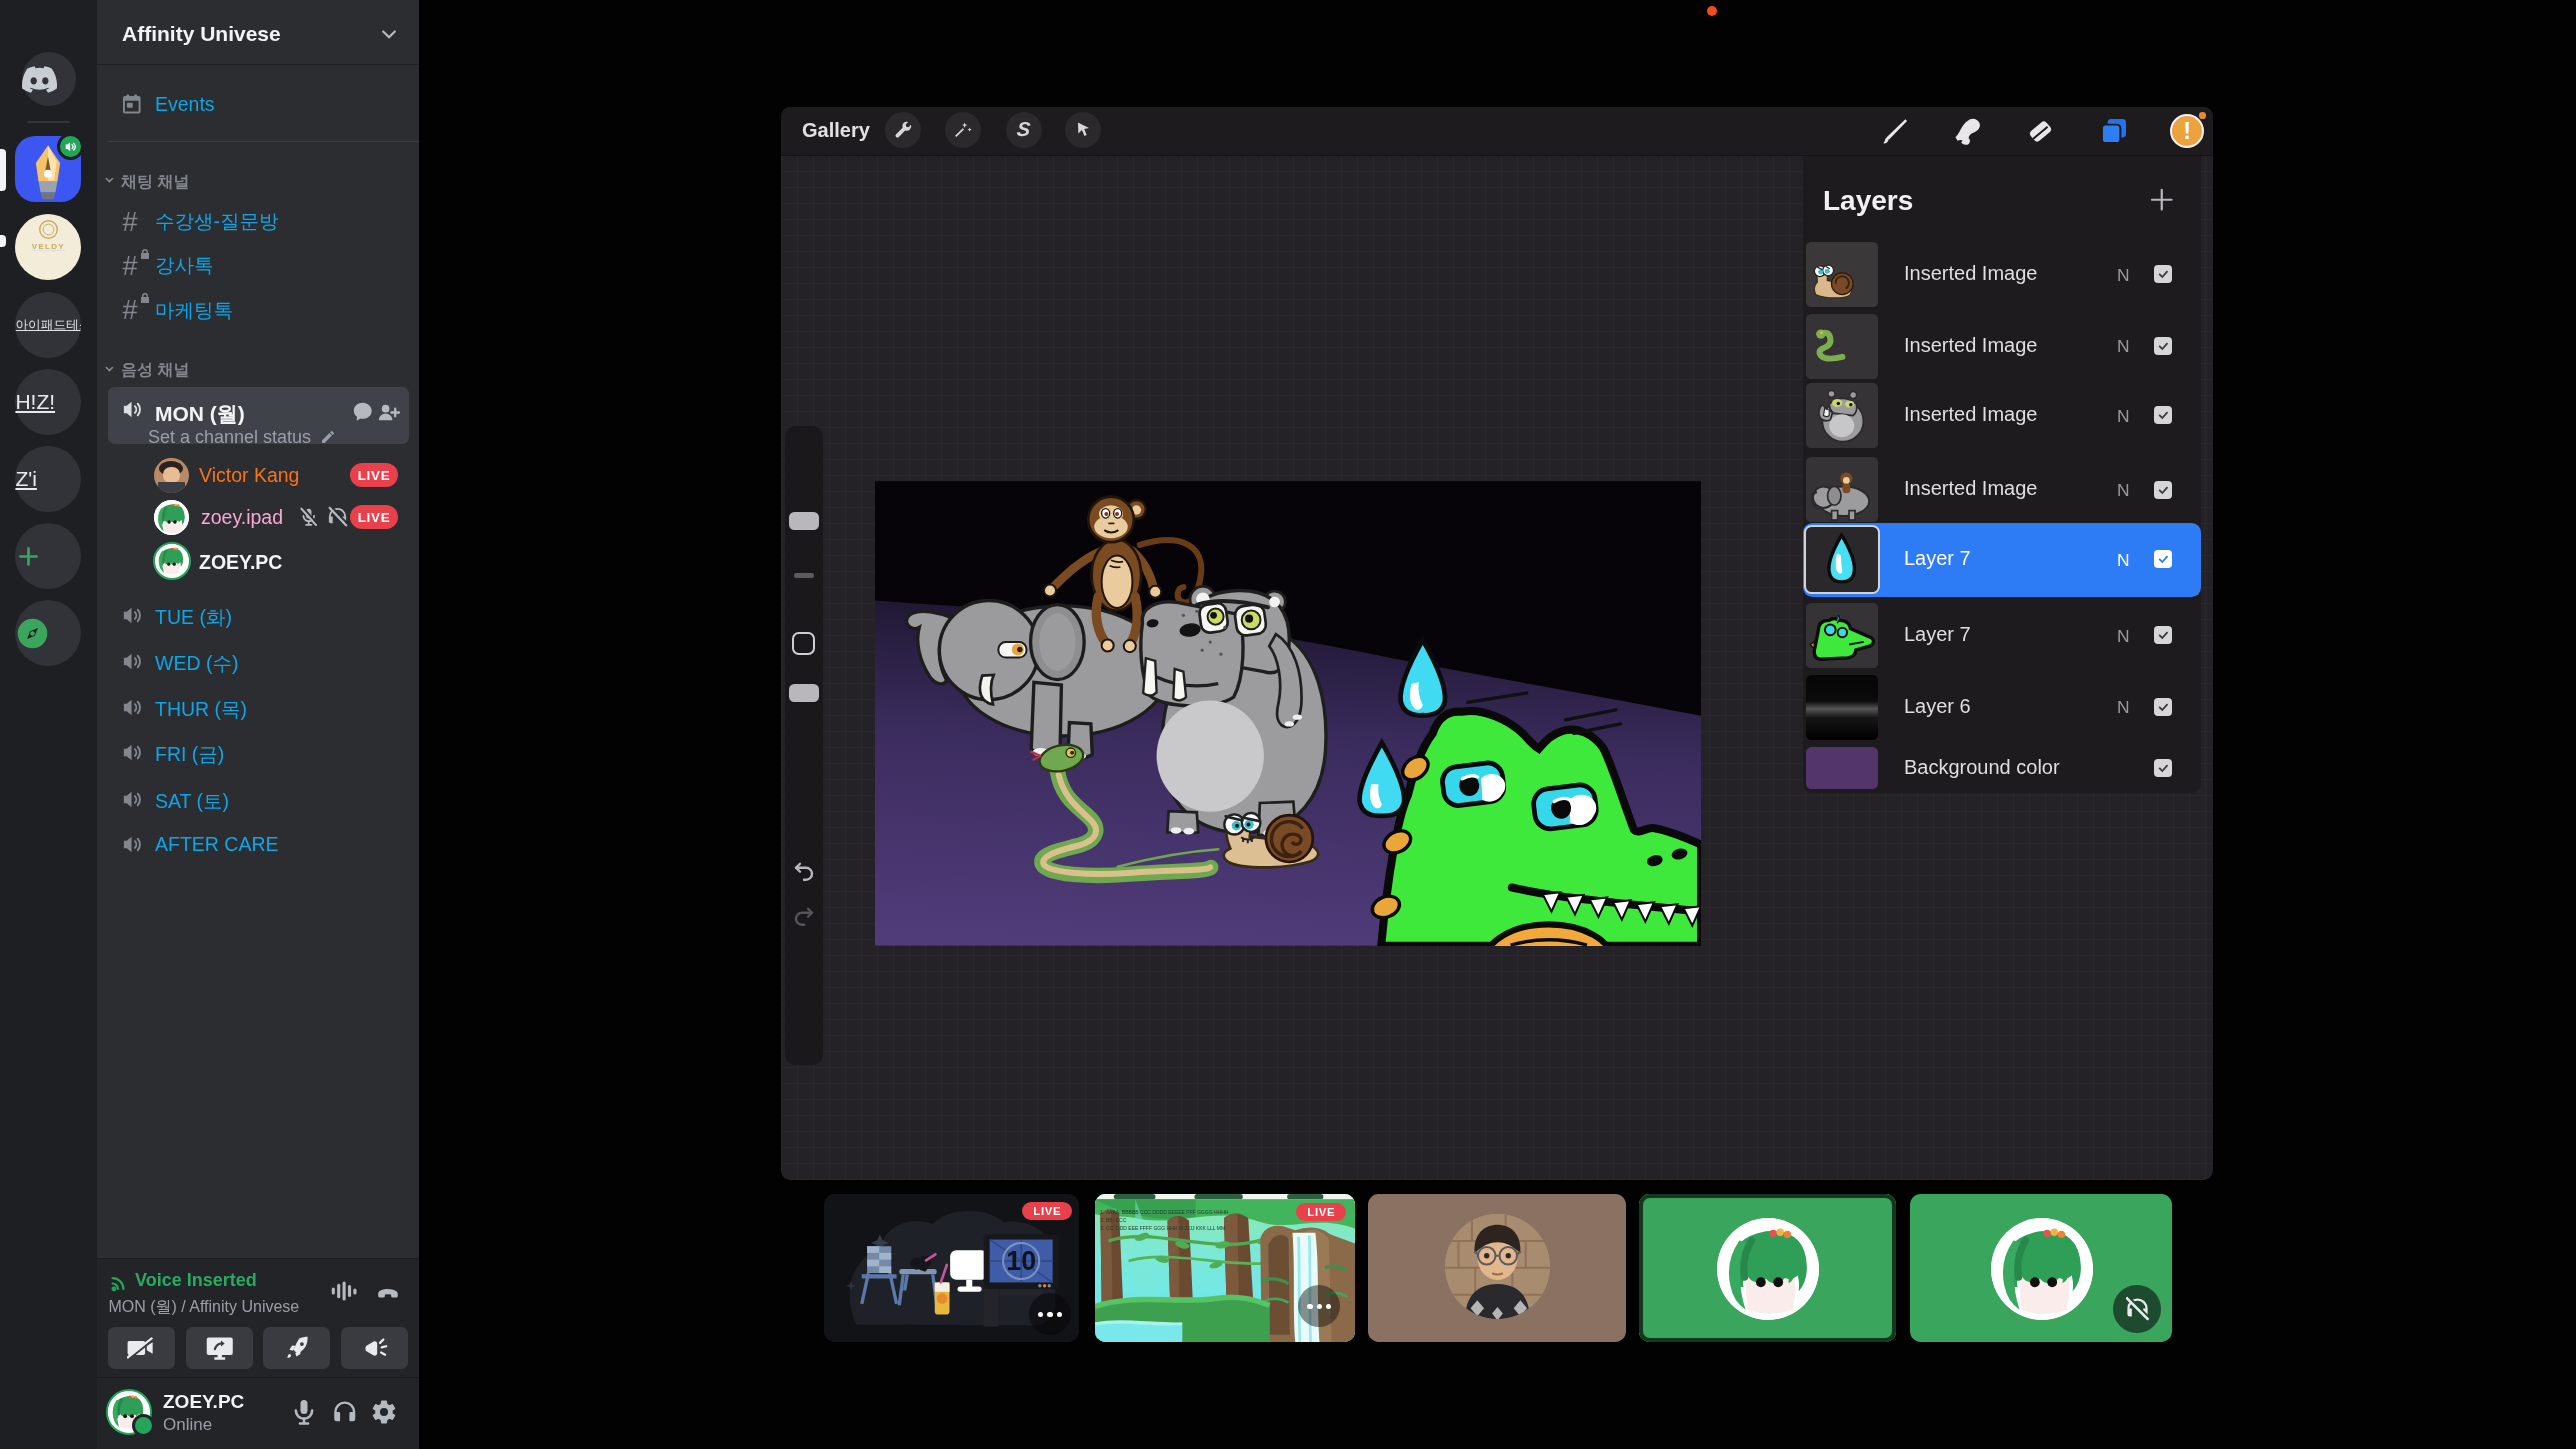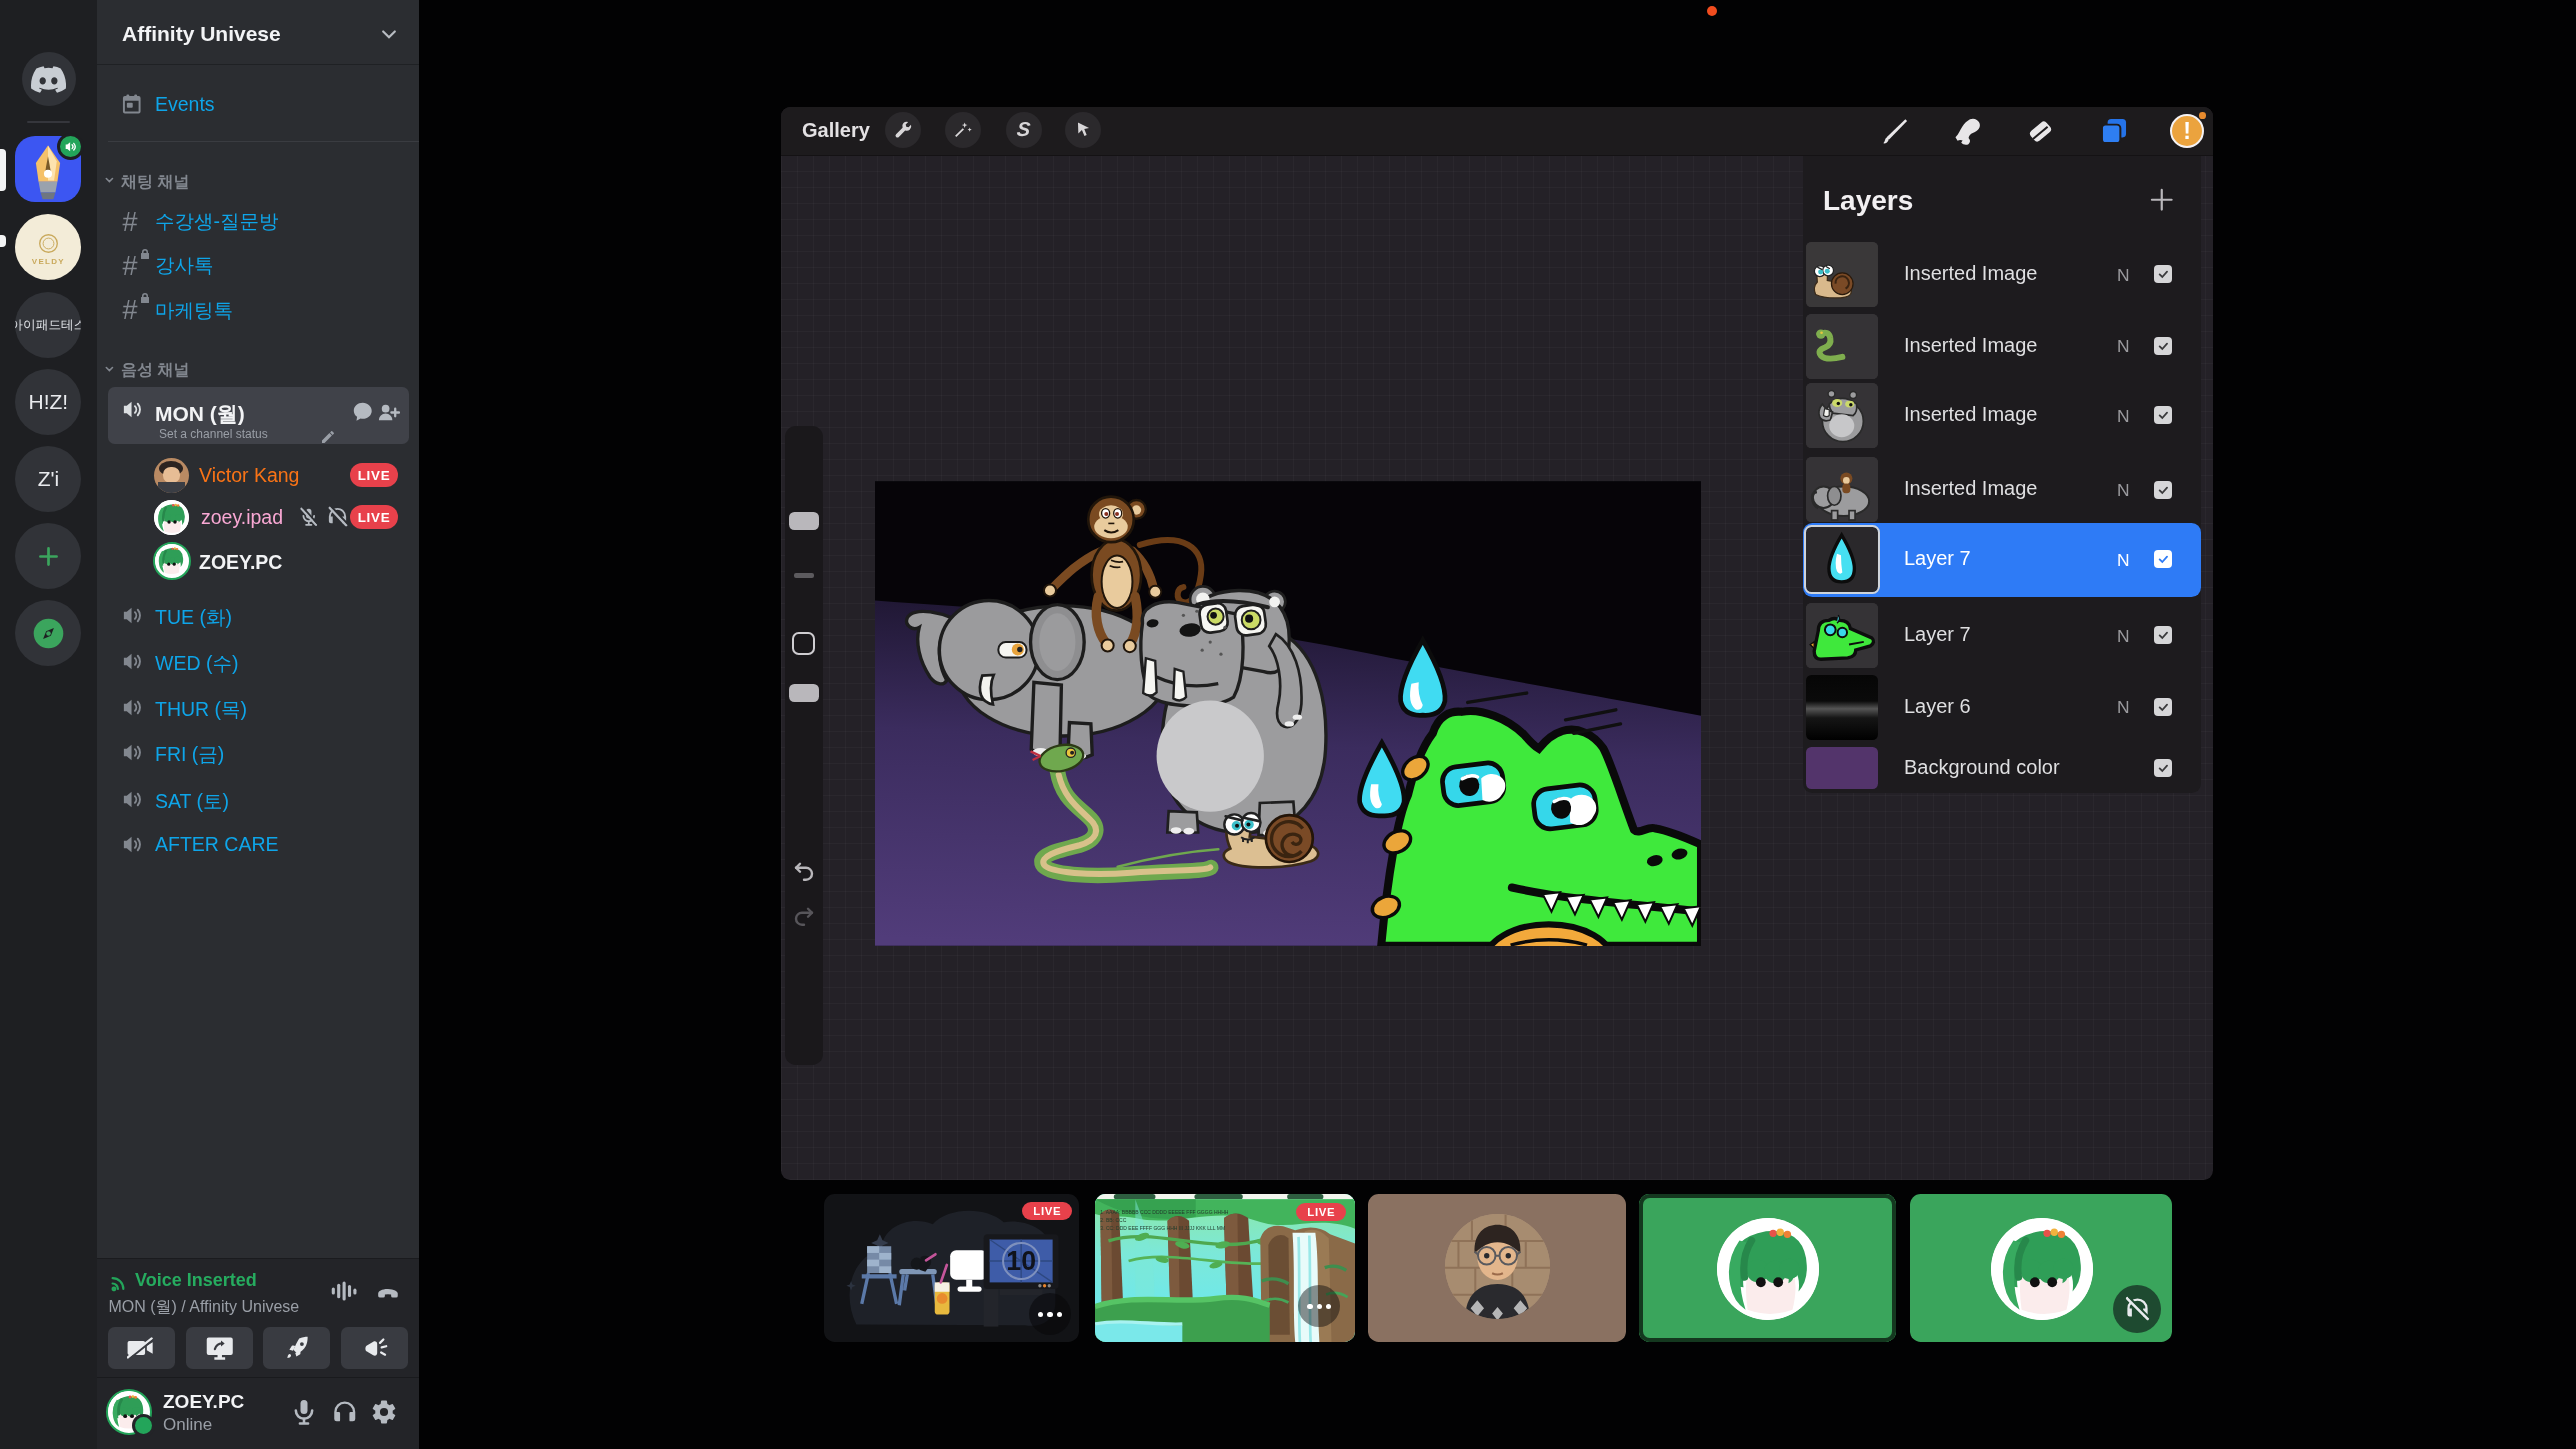--- a/index.html
+++ b/index.html
@@ -2,22 +2,22 @@
 <html style="font-size:10.7px"><head>
 <meta charset="utf-8">
 <style>
   * { margin:0; padding:0; box-sizing:border-box; }
   html,body { width:2576px; height:1449px; background:#020203; overflow:hidden;
     font-family:"Liberation Sans", sans-serif; }
   .abs { position:absolute; }
   
   #rail { position:absolute; left:0; top:0; width:97px; height:1449px; background:#1e1f22; }
   .railc { position:absolute; left:15.4px; width:66px; height:66px; border-radius:50%;
-     background:#313338; display:flex; align-items:center; justify-content:center;
-     color:#dbdee1; }
+     background:#313338; display:flex; align-items:center; 
+     color:#dbdee1;text-decoration:underline; }
   
   #side { position:absolute; left:97px; top:0; width:323px; height:1449px; background:#2b2d31; }
   .hdr { position:absolute; left:0; top:0; width:323px; height:65px; border-bottom:1.3px solid #1f2124; }
   .cat { position:absolute; color:#82878f; font-size:16px; font-weight:bold; }
   .chan { position:absolute; color:#82878f; font-size:21px; }
   .chtxt { position:absolute; color:#0ea5e9; font-size:19.5px; }
   .livepill { position:absolute; width:48px; height:24px; background:#e8414b; border-radius:12px;
      color:#fff; font-size:13.4px; font-weight:bold; text-align:center; line-height:25px; letter-spacing:0.7px; }
   
   #main { position:absolute; left:419px; top:0; width:1788px; height:1449px; background:#020203; }
@@ -139,21 +139,21 @@
     </svg>
   <div class="abs" style="left:58px; top:400px; color:#f2f3f5; font-size:21px; font-weight:bold;">MON (월)</div>
   <svg class="abs" style="left:255px; top:401px;" width="21.5" height="21.5" viewBox="0 0 24 24" fill="#b5bac1">
       <path d="M12 2C6.5 2 2 5.9 2 10.8c0 2.8 1.4 5.2 3.7 6.8L5 22l4.6-2.4c.8.2 1.6.3 2.4.3 5.5 0 10-3.9 10-8.8S17.5 2 12 2z"></path>
     </svg>
   <svg class="abs" style="left:280px; top:401px;" width="23" height="23" viewBox="0 0 24 24" fill="#b5bac1">
       <circle cx="9" cy="8" r="4"></circle>
       <path d="M2 20c0-3.9 3.1-7 7-7s7 3.1 7 7H2z"></path>
       <path d="M19 8v8M15 12h8" stroke="#b5bac1" stroke-width="2.4" stroke-linecap="round"></path>
     </svg>
-  <div class="abs" style="left:62px; top:427px; color:#9a9fa7; font-size:12px;">Set a channel status</div>
+  <div class="abs" style="left:51px; top:427px; color:#9a9fa7; font-size:18px;">Set a channel status</div>
   <svg class="abs" style="left:223px; top:429px;" width="16" height="16" viewBox="0 0 24 24" fill="#9a9fa7">
       <path d="M3 17.2V21h3.8L17.9 9.9l-3.8-3.8L3 17.2zM20.7 7.1c.4-.4.4-1 0-1.4l-2.4-2.4c-.4-.4-1-.4-1.4 0l-1.8 1.8 3.8 3.8 1.8-1.8z"></path>
     </svg>
 
   <div class="abs" style="left:57px; top:458px; width:35px; height:35px; border-radius:50%; background:#b98a63; overflow:hidden;">
     <div style="position:absolute; left:5.4px; top:2.7px; width:24px; height:14.8px; background:#2c2320; border-radius:50% 50% 40% 40%;"></div>
     <div style="position:absolute; left:8.7px; top:9.4px; width:17.4px; height:16px; background:#e7bd95; border-radius:45%;"></div>
     <div style="position:absolute; left:4px; top:24px; width:27px; height:12px; background:#3a3d44;"></div>
   </div>
   <div class="chtxt" style="left:102px; top:464px; color:#f97316;">Victor Kang</div>

